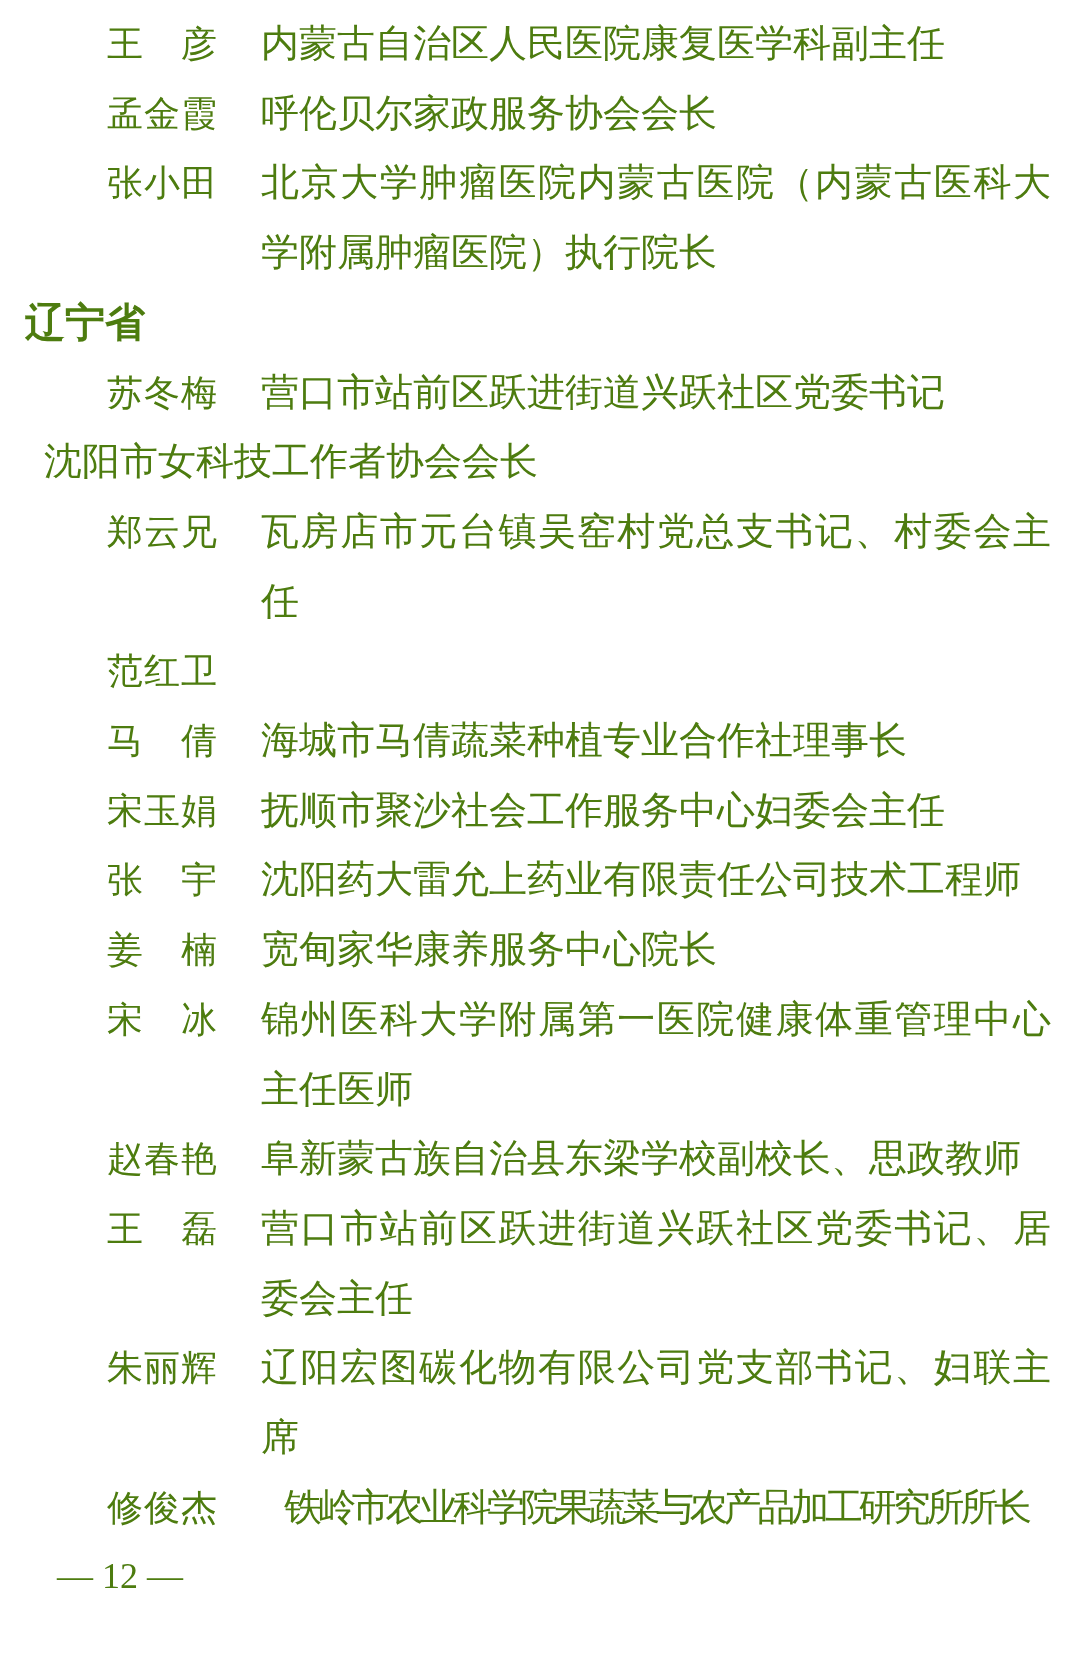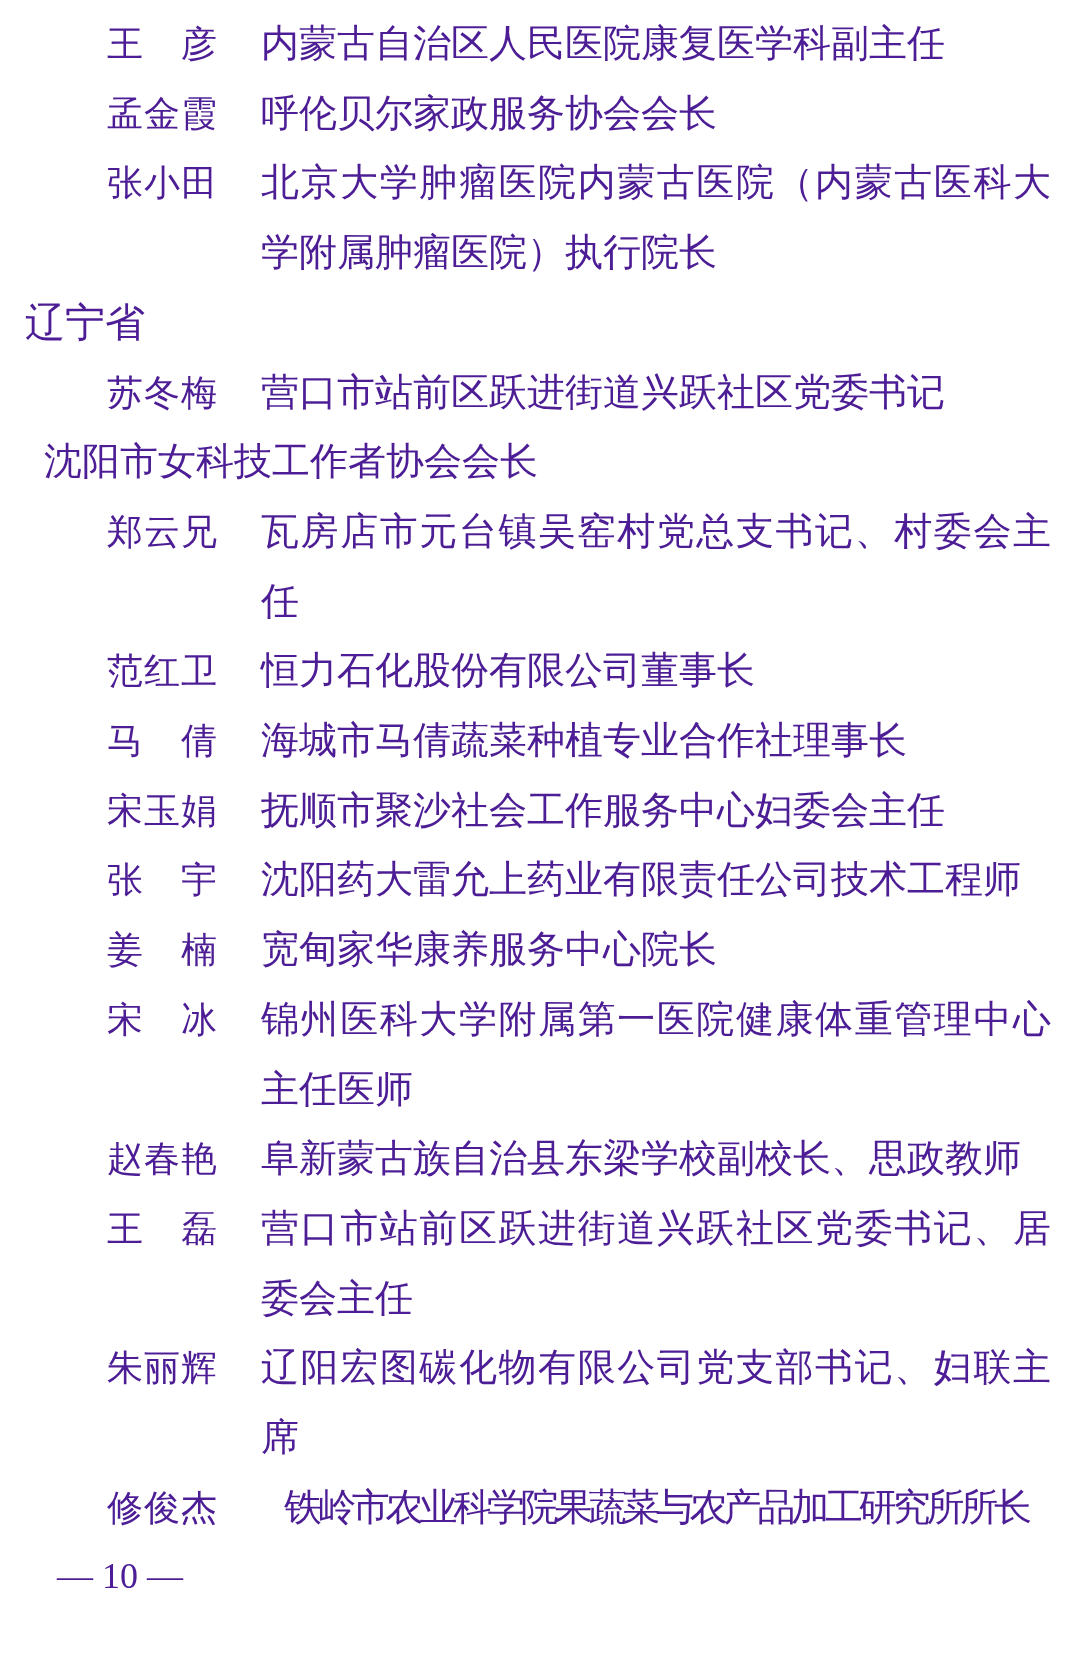--- a/index.html
+++ b/index.html
@@ -3,21 +3,21 @@
 <meta charset="utf-8">
 <style>
   * { margin: 0; padding: 0; box-sizing: border-box; }
   html, body { background: #ffffff; }
   .page {
     position: relative;
     width: 1080px;
     height: 1670px;
     margin: 0 auto;
     background: #ffffff;
-    color: #4c1d95;
+    color: #4d7c0f;
     font-family: "DejaVu Serif", "Liberation Serif", serif;
     padding-top: 9px;
     overflow: hidden;
   }
   .entry {
     display: flex;
     align-items: flex-start;
     font-size: 38px;
     line-height: 69.7px;
   }
@@ -37,21 +37,21 @@
     margin-left: 44px;
     text-align: justify;
   }
   .entry.compressed .pos {
     letter-spacing: -4.2px;
     text-align: center;
   }
   .section-heading {
     margin-left: 25px;
     font-size: 40px;
-    font-weight: normal;
+    font-weight: bold;
     line-height: 69.7px;
     font-family: "DejaVu Sans", "Liberation Sans", sans-serif;
   }
   .footer {
     margin-left: 57px;
     font-size: 36px;
     line-height: 69.7px;
     font-family: "Liberation Serif", "DejaVu Serif", serif;
   }
 </style>
@@ -81,21 +81,20 @@
   </div>
   <div class="entry">
     <span class="pos">沈阳市女科技工作者协会会长</span>
   </div>
   <div class="entry">
     <span class="name">郑云兄</span>
     <span class="pos">瓦房店市元台镇吴窑村党总支书记、村委会主任</span>
   </div>
   <div class="entry">
     <span class="name">范红卫</span>
-    <span class="pos">恒力石化股份有限公司董事长</span>
   </div>
   <div class="entry">
     <span class="name">马　倩</span>
     <span class="pos">海城市马倩蔬菜种植专业合作社理事长</span>
   </div>
   <div class="entry">
     <span class="name">宋玉娟</span>
     <span class="pos">抚顺市聚沙社会工作服务中心妇委会主任</span>
   </div>
   <div class="entry">
@@ -120,15 +119,15 @@
   </div>
   <div class="entry">
     <span class="name">朱丽辉</span>
     <span class="pos">辽阳宏图碳化物有限公司党支部书记、妇联主席</span>
   </div>
   <div class="entry compressed">
     <span class="name">修俊杰</span>
     <span class="pos">铁岭市农业科学院果蔬菜与农产品加工研究所所长</span>
   </div>
 
-  <div class="footer">— 10 —</div>
+  <div class="footer">— 12 —</div>
 
 </div>
 
 </body></html>

